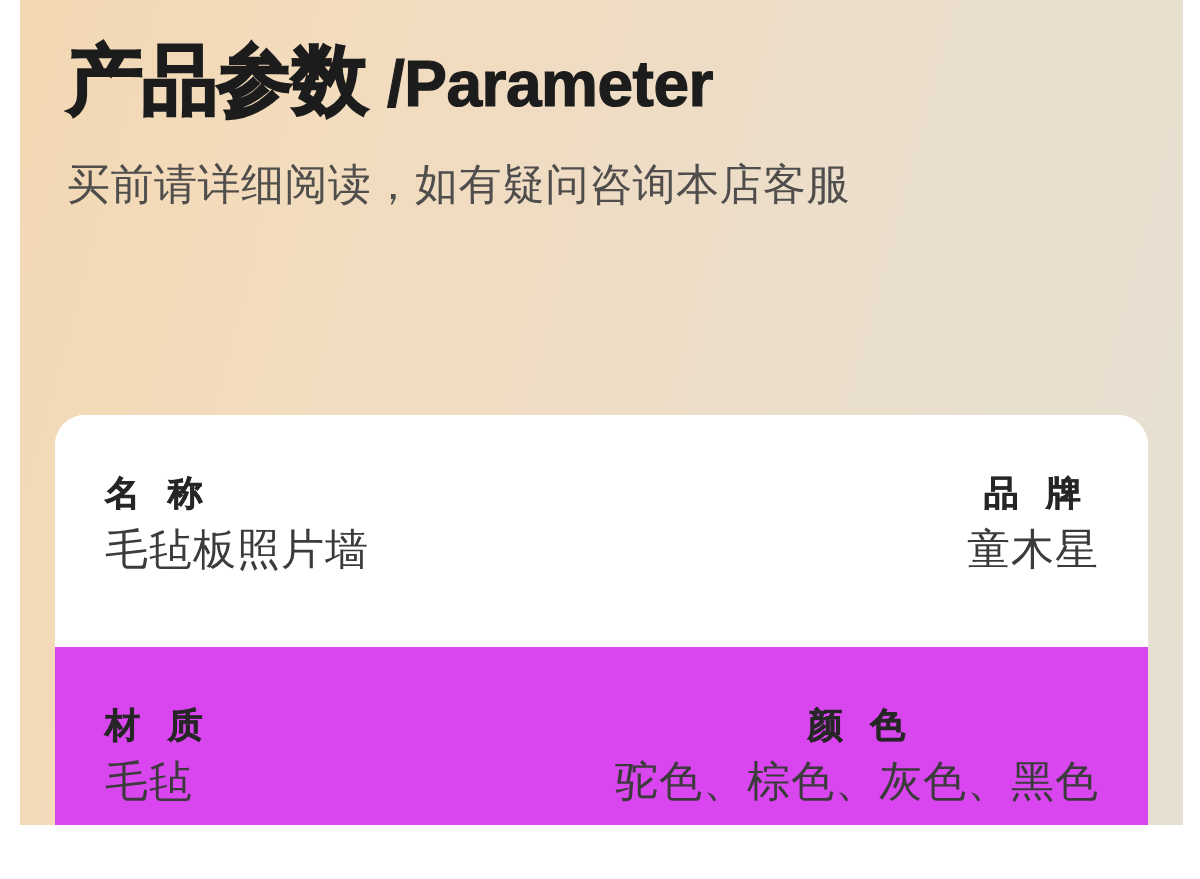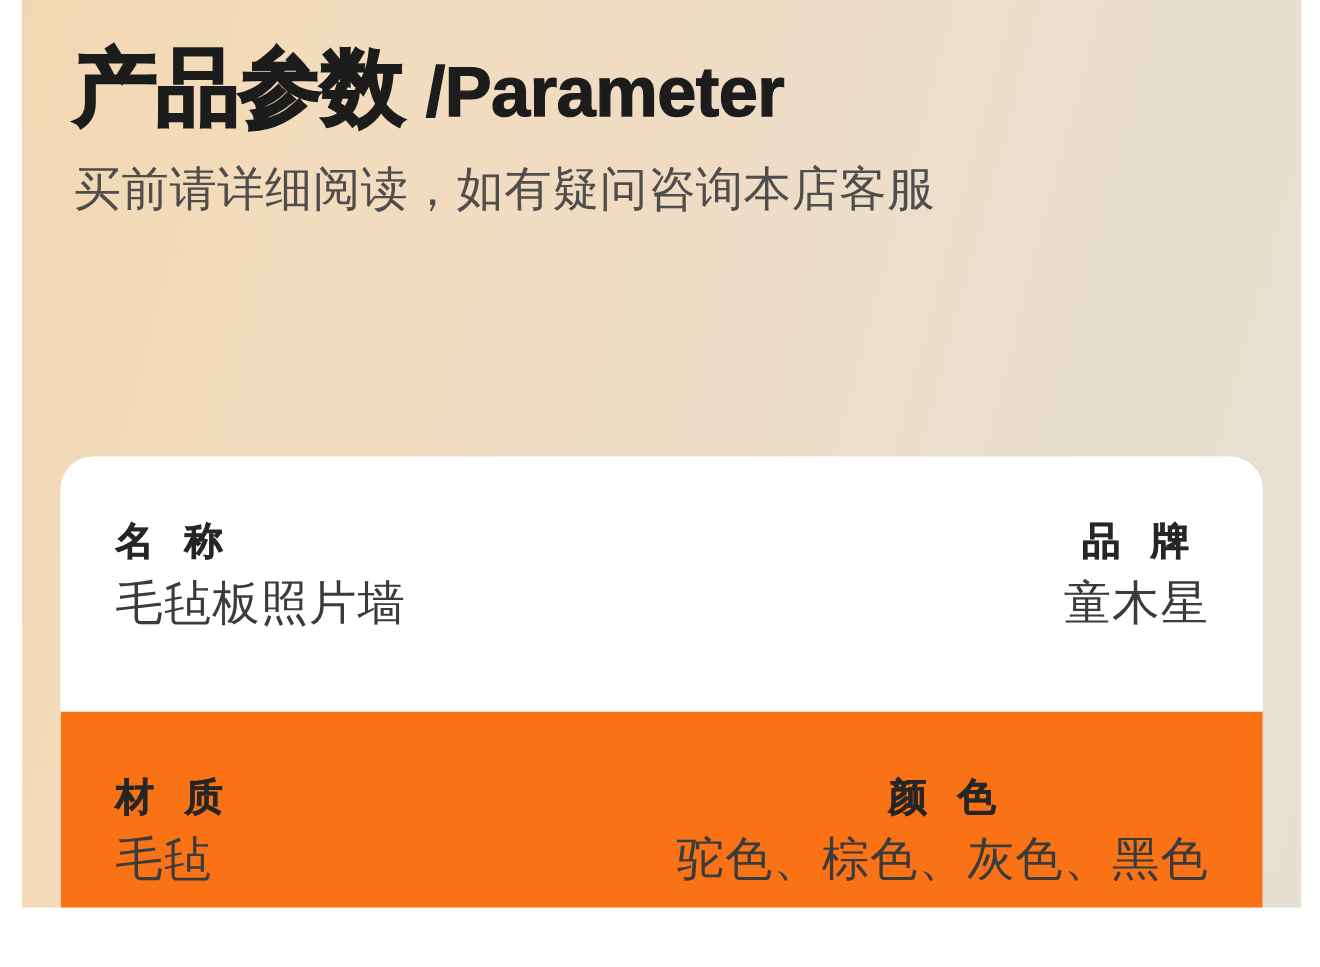--- a/index.html
+++ b/index.html
@@ -65,21 +65,21 @@
     font-family: "Liberation Sans", "DejaVu Sans", sans-serif;
     font-size: 64px;
     font-weight: 700;
     color: #1c1c1c;
     letter-spacing: -0.5px;
     margin-left: 20px;
     line-height: 1.0;
     -webkit-text-stroke: 1.2px #1c1c1c;
   }
   .subtitle {
-    margin-top: 30px;
+    margin-top: 42px;
     font-family: "Liberation Sans", "DejaVu Sans", sans-serif;
     font-size: 43px;
     font-weight: 400;
     color: #4f4e4c;
     letter-spacing: 0.5px;
     line-height: 1.15;
     white-space: nowrap;
   }
 
   
@@ -95,21 +95,21 @@
   }
   .spec-row {
     position: relative;
     box-sizing: border-box;
     display: flex;
     align-items: flex-start;
     justify-content: space-between;
     padding: 0 50px;
   }
   .spec-row.row-light { background: #ffffff; height: 232px; gap: 47px; }
-  .spec-row.row-shade { background: #f97316; height: 232px; }
+  .spec-row.row-shade { background: #d946ef; height: 232px; }
 
   .cell {
     display: flex;
     flex-direction: column;
   }
   .cell-left  { align-items: flex-start; text-align: left;  padding-top: 56px; }
   .cell-right { align-items: center;   text-align: right; padding-top: 56px; }
 
   .cell-label {
     font-family: "Liberation Sans", "DejaVu Sans", sans-serif;

